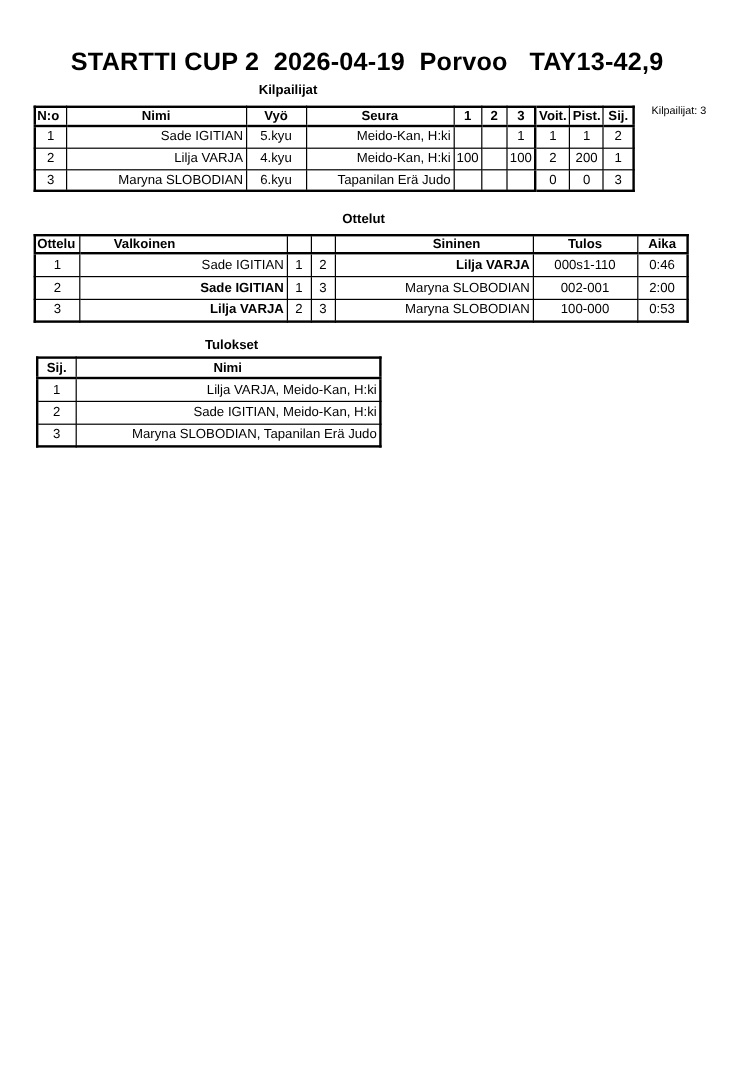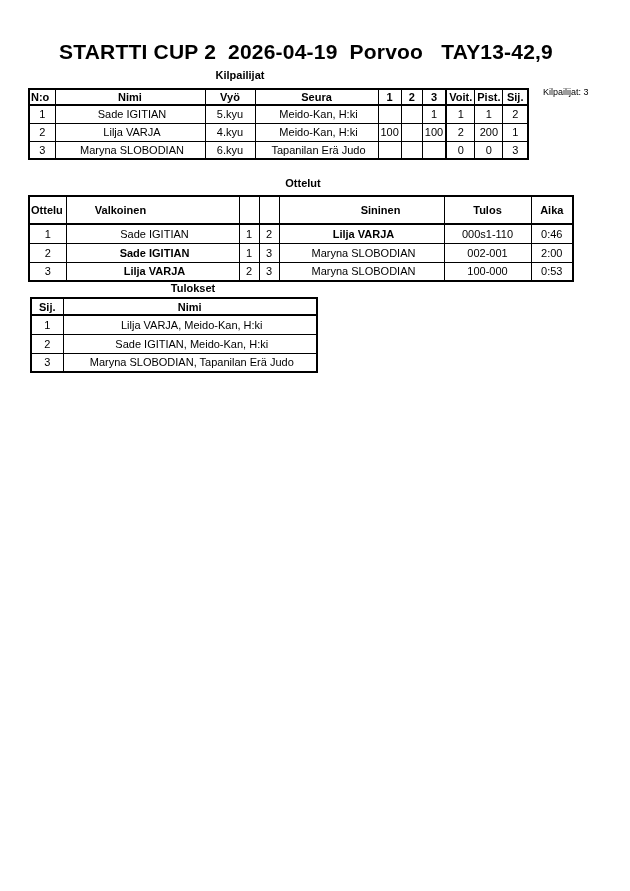--- a/index.html
+++ b/index.html
@@ -26,31 +26,31 @@
   }
   table {
     position:absolute; border-collapse:collapse; table-layout:fixed;
     border:2px solid #000;
   }
   td, th {
     border:1px solid #000; font-size:11px; padding:0 2px;
     overflow:hidden; white-space:nowrap; font-weight:normal;
   }
   th { border-bottom:2px solid #000000; font-weight:bold; text-align:center; }
-  .l  { text-align:center; padding-left:6px; }
+  .l  { text-align:right; padding-left:6px; }
   .c  { text-align:center; }
   .b  { font-weight:bold; }
   .hl { text-align:left; padding-left:1px; }
   .grp{ border-left:2px solid #000; }
   #table-kilpailijat { left:28px; top:88px; }
   #table-kilpailijat tr { height:18px; }
   #table-kilpailijat tr.hdr { height:16px; }
   #table-ottelut { left:28px; top:195px; }
   #table-ottelut tr { height:19px; }
-  #table-ottelut tr.hdr { height:28px; }
+  #table-ottelut tr.hdr { height:15px; }
   #table-ottelut th.w { padding-right:66px;margin-left:40px; }
   #table-ottelut th.s { padding-left:40px; }
   #table-tulokset { left:30px; top:297px; }
   #table-tulokset tr { height:19px; }
   #table-tulokset tr.hdr { height:17px; }
 </style>
 </head>
 <body>
 
 <div class="title">STARTTI CUP 2  2026-04-19  Porvoo   TAY13-42,9</div>

